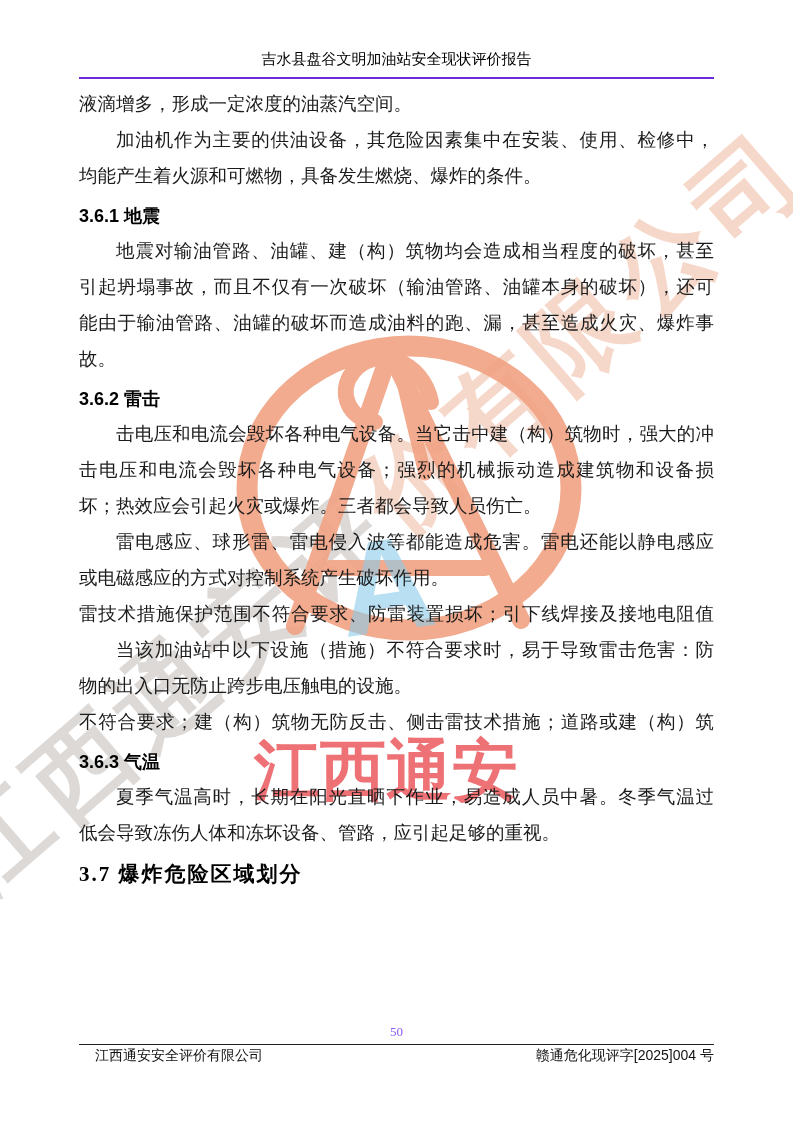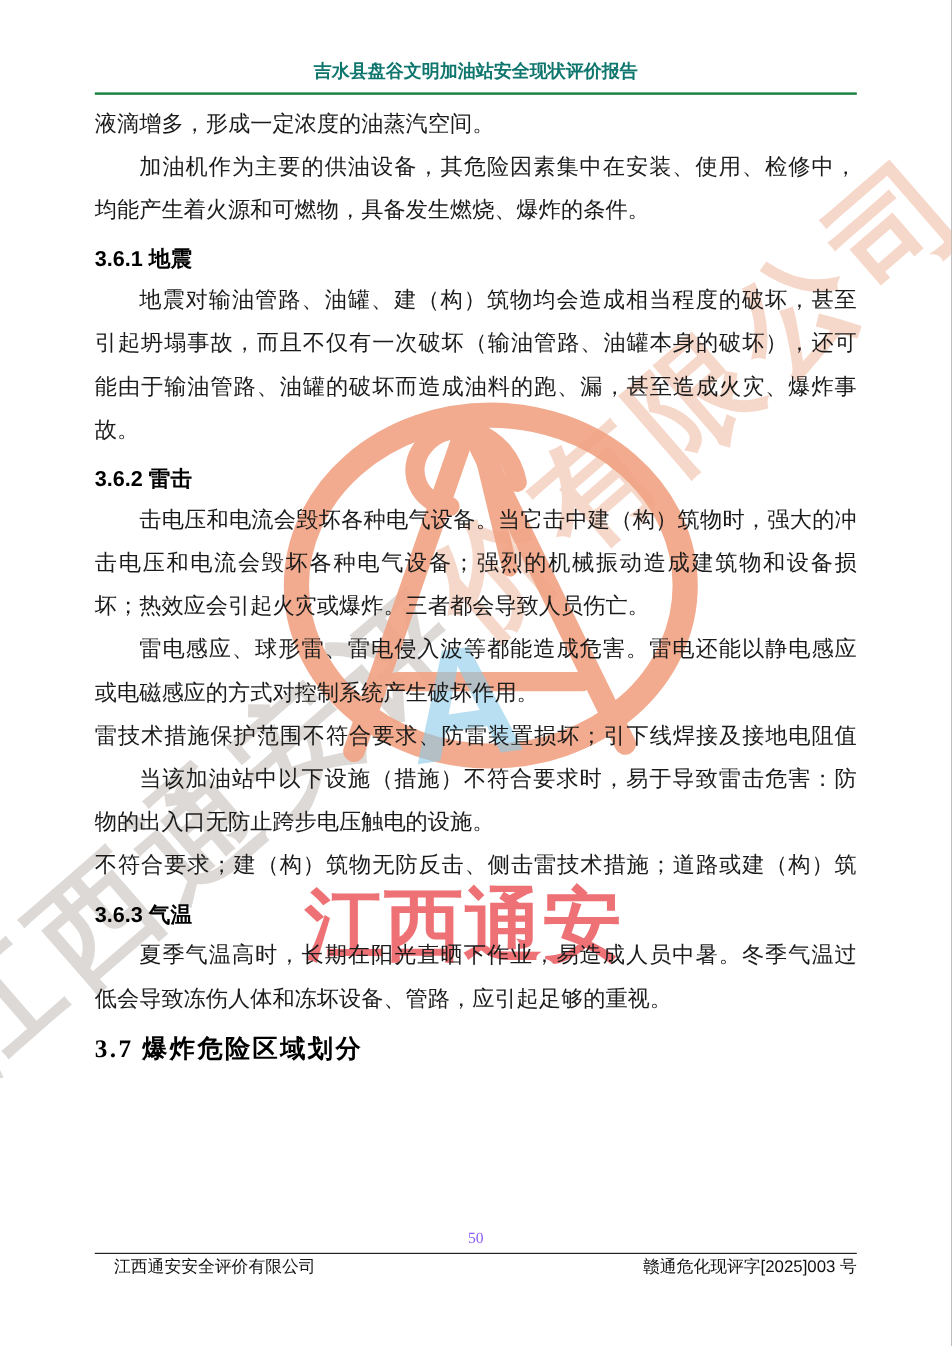--- a/index.html
+++ b/index.html
@@ -27,23 +27,23 @@
   .wm-red{
     position:absolute; left:254px; top:730px; width:270px;
     font-size:66px; line-height:80px; font-weight:bold; letter-spacing:0px;
     font-family:"Liberation Sans","DejaVu Sans",sans-serif;
     color:rgba(229,53,58,0.70); white-space:nowrap;
   }
   
   .content{position:absolute; inset:0; z-index:1;}
   .hdr{
     position:absolute; left:79px; right:79px; top:50px; height:27px;
-    text-align:center; font-size:15px; font-weight:bold; color:#0f766e;
+    text-align:center; font-size:15px; font-weight:normal; color:#000000;
     font-family:"Liberation Sans","DejaVu Sans",sans-serif;
-    border-bottom:2px solid #15803d;
+    border-bottom:2px solid #6d28d9;
   }
   .main{position:absolute; left:79px; width:635px; top:86px; color:#1b1b1b;}
   .line{font-size:18.5px; line-height:36px; height:36px; white-space:nowrap; overflow:visible;}
   .line.fill{white-space:normal; text-align:justify; text-align-last:justify;}
   .line.indent{padding-left:37px;}
   .line.fill.indent{padding-left:0; text-indent:37px;}
   .h-major{
     font-size:21px; font-weight:bold; line-height:30px; letter-spacing:2px;
     margin-top:8px; color:#000;
     font-family:"Liberation Serif","DejaVu Serif",serif;
@@ -114,17 +114,17 @@
         <div class="h-minor">3.6.3 气温</div>
         <div class="line indent fill">夏季气温高时，长期在阳光直晒下作业，易造成人员中暑。冬季气温过</div>
         <div class="line">低会导致冻伤人体和冻坏设备、管路，应引起足够的重视。</div>
         <div class="h-major">3.7 爆炸危险区域划分</div>
       </div>
 
     <div class="pageno">50</div>
     <div class="ft-rule"></div>
     <div class="ft-row">
       <span class="ft-left">江西通安安全评价有限公司</span>
-      <span class="ft-right">赣通危化现评字[2025]003 号</span>
+      <span class="ft-right">赣通危化现评字[2025]004 号</span>
     </div>
 
   </div>
 </div>
 
 </body></html>

